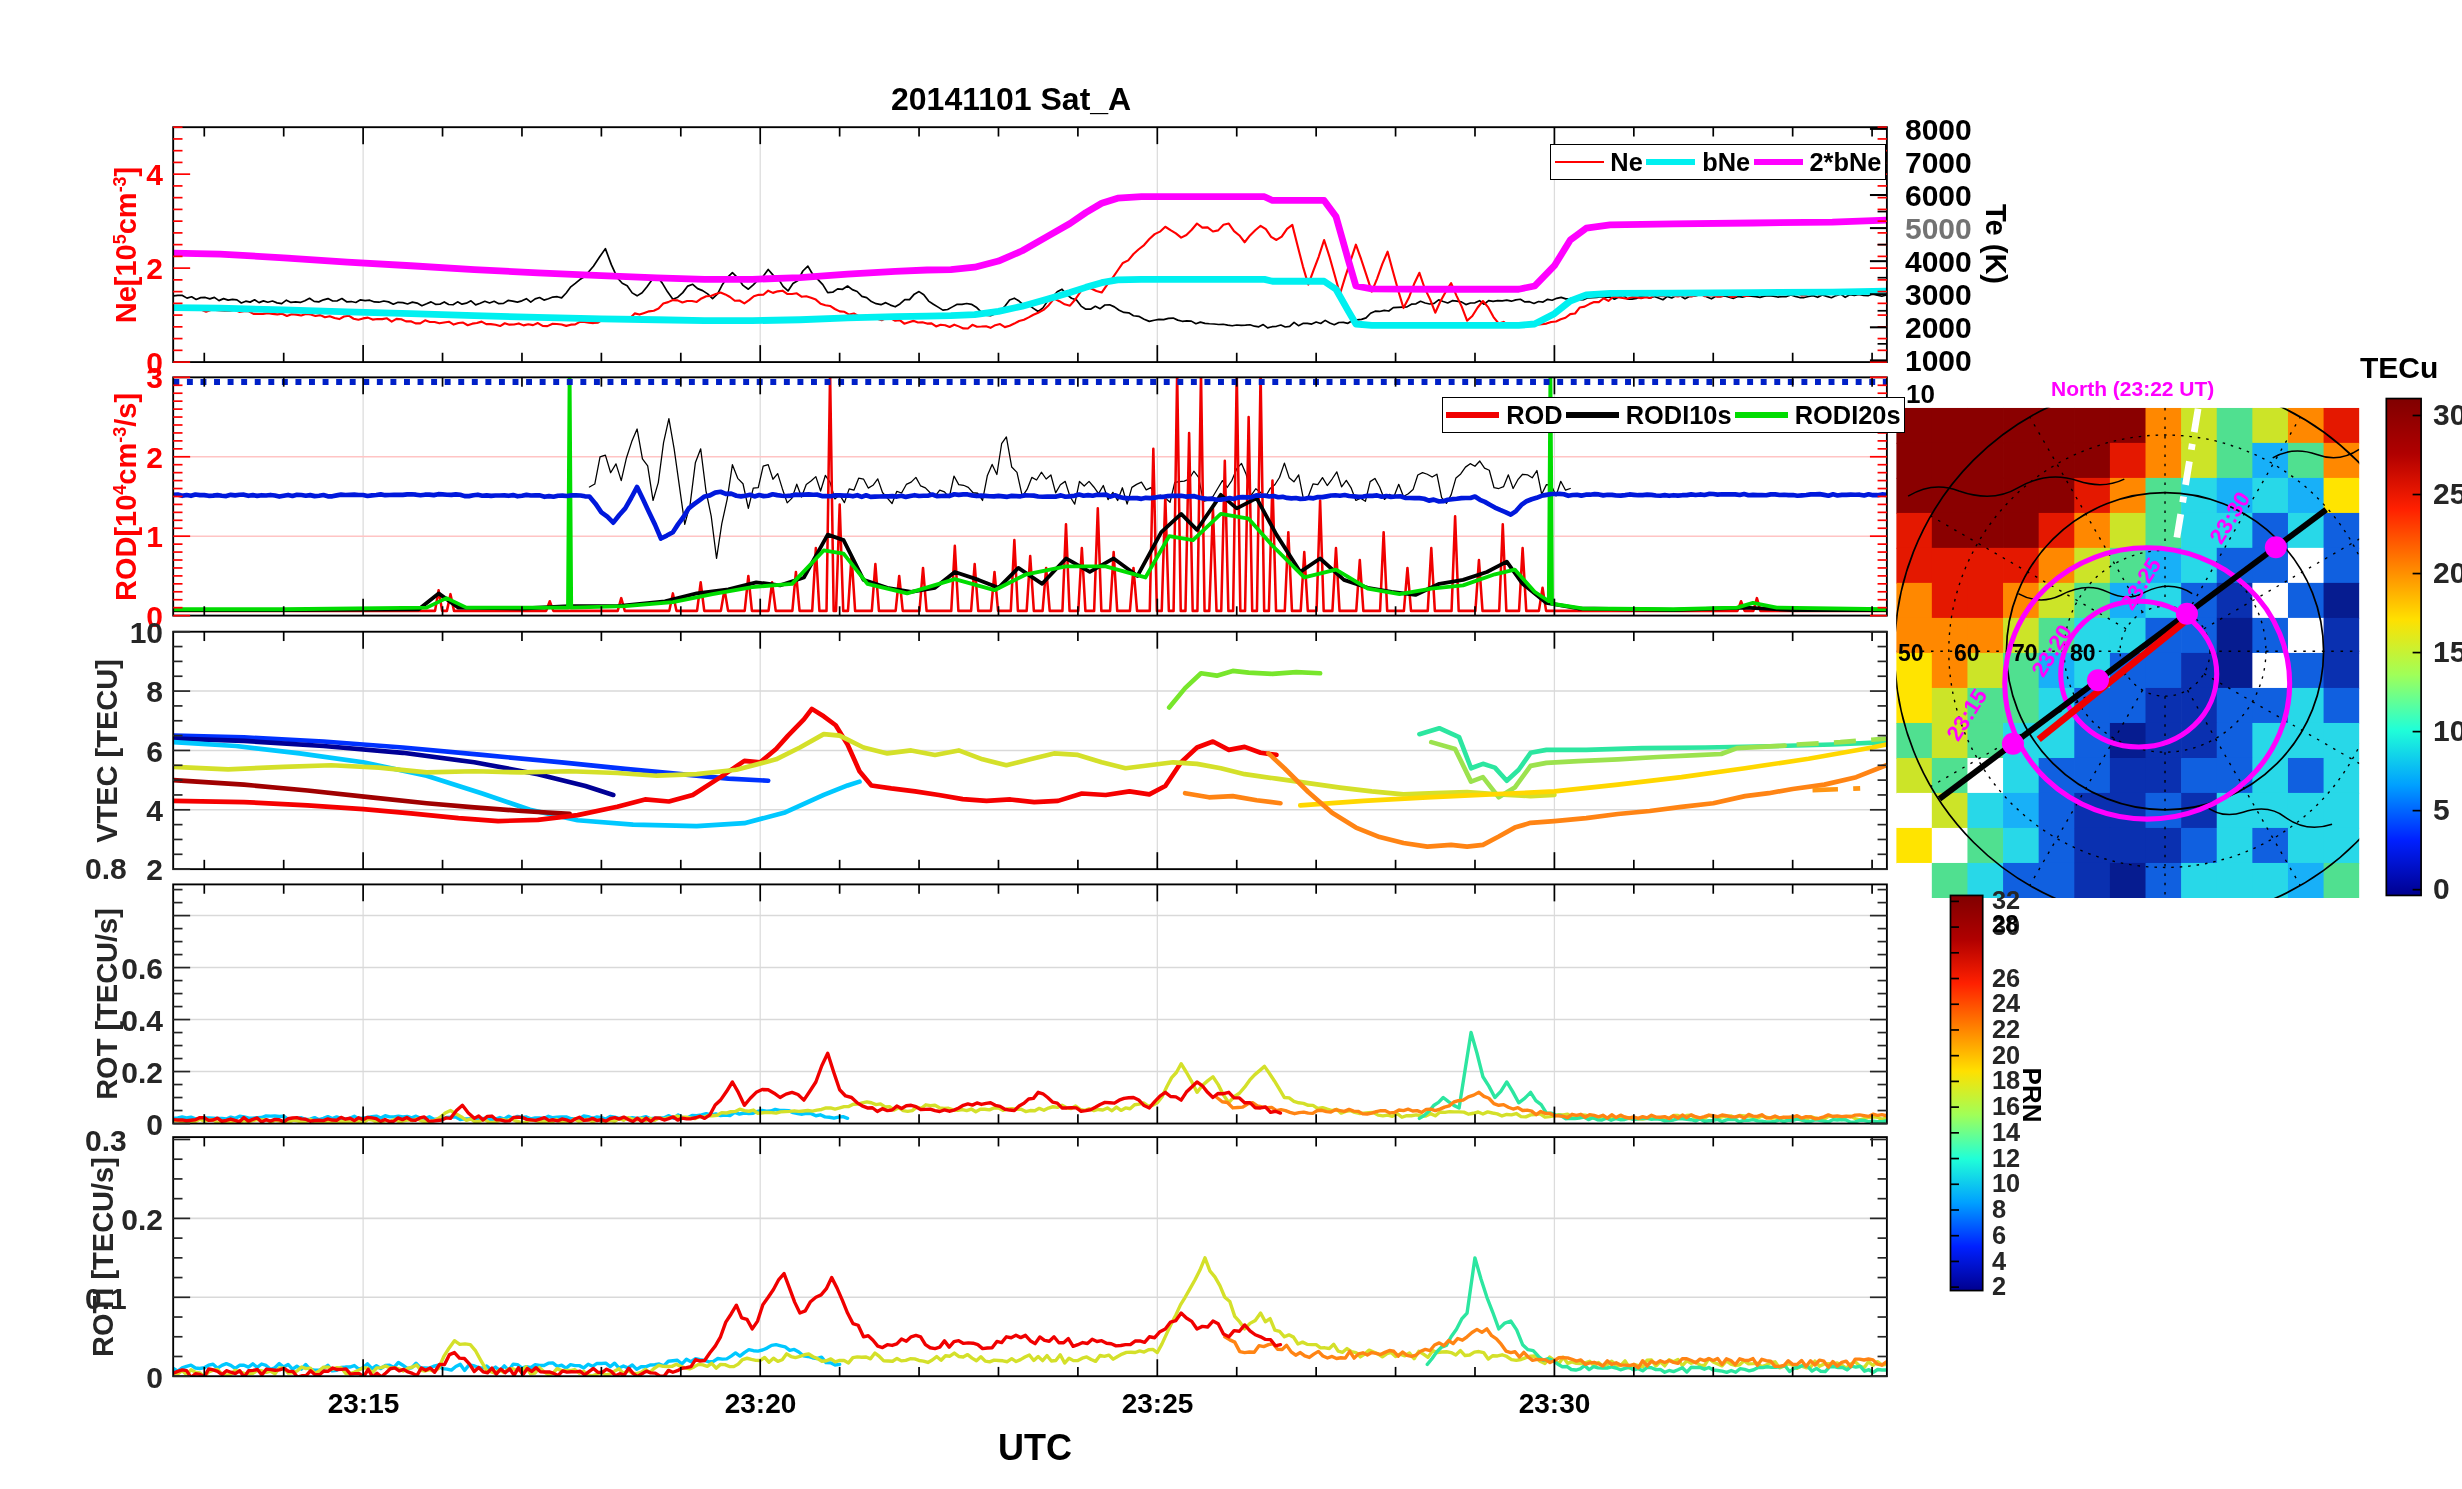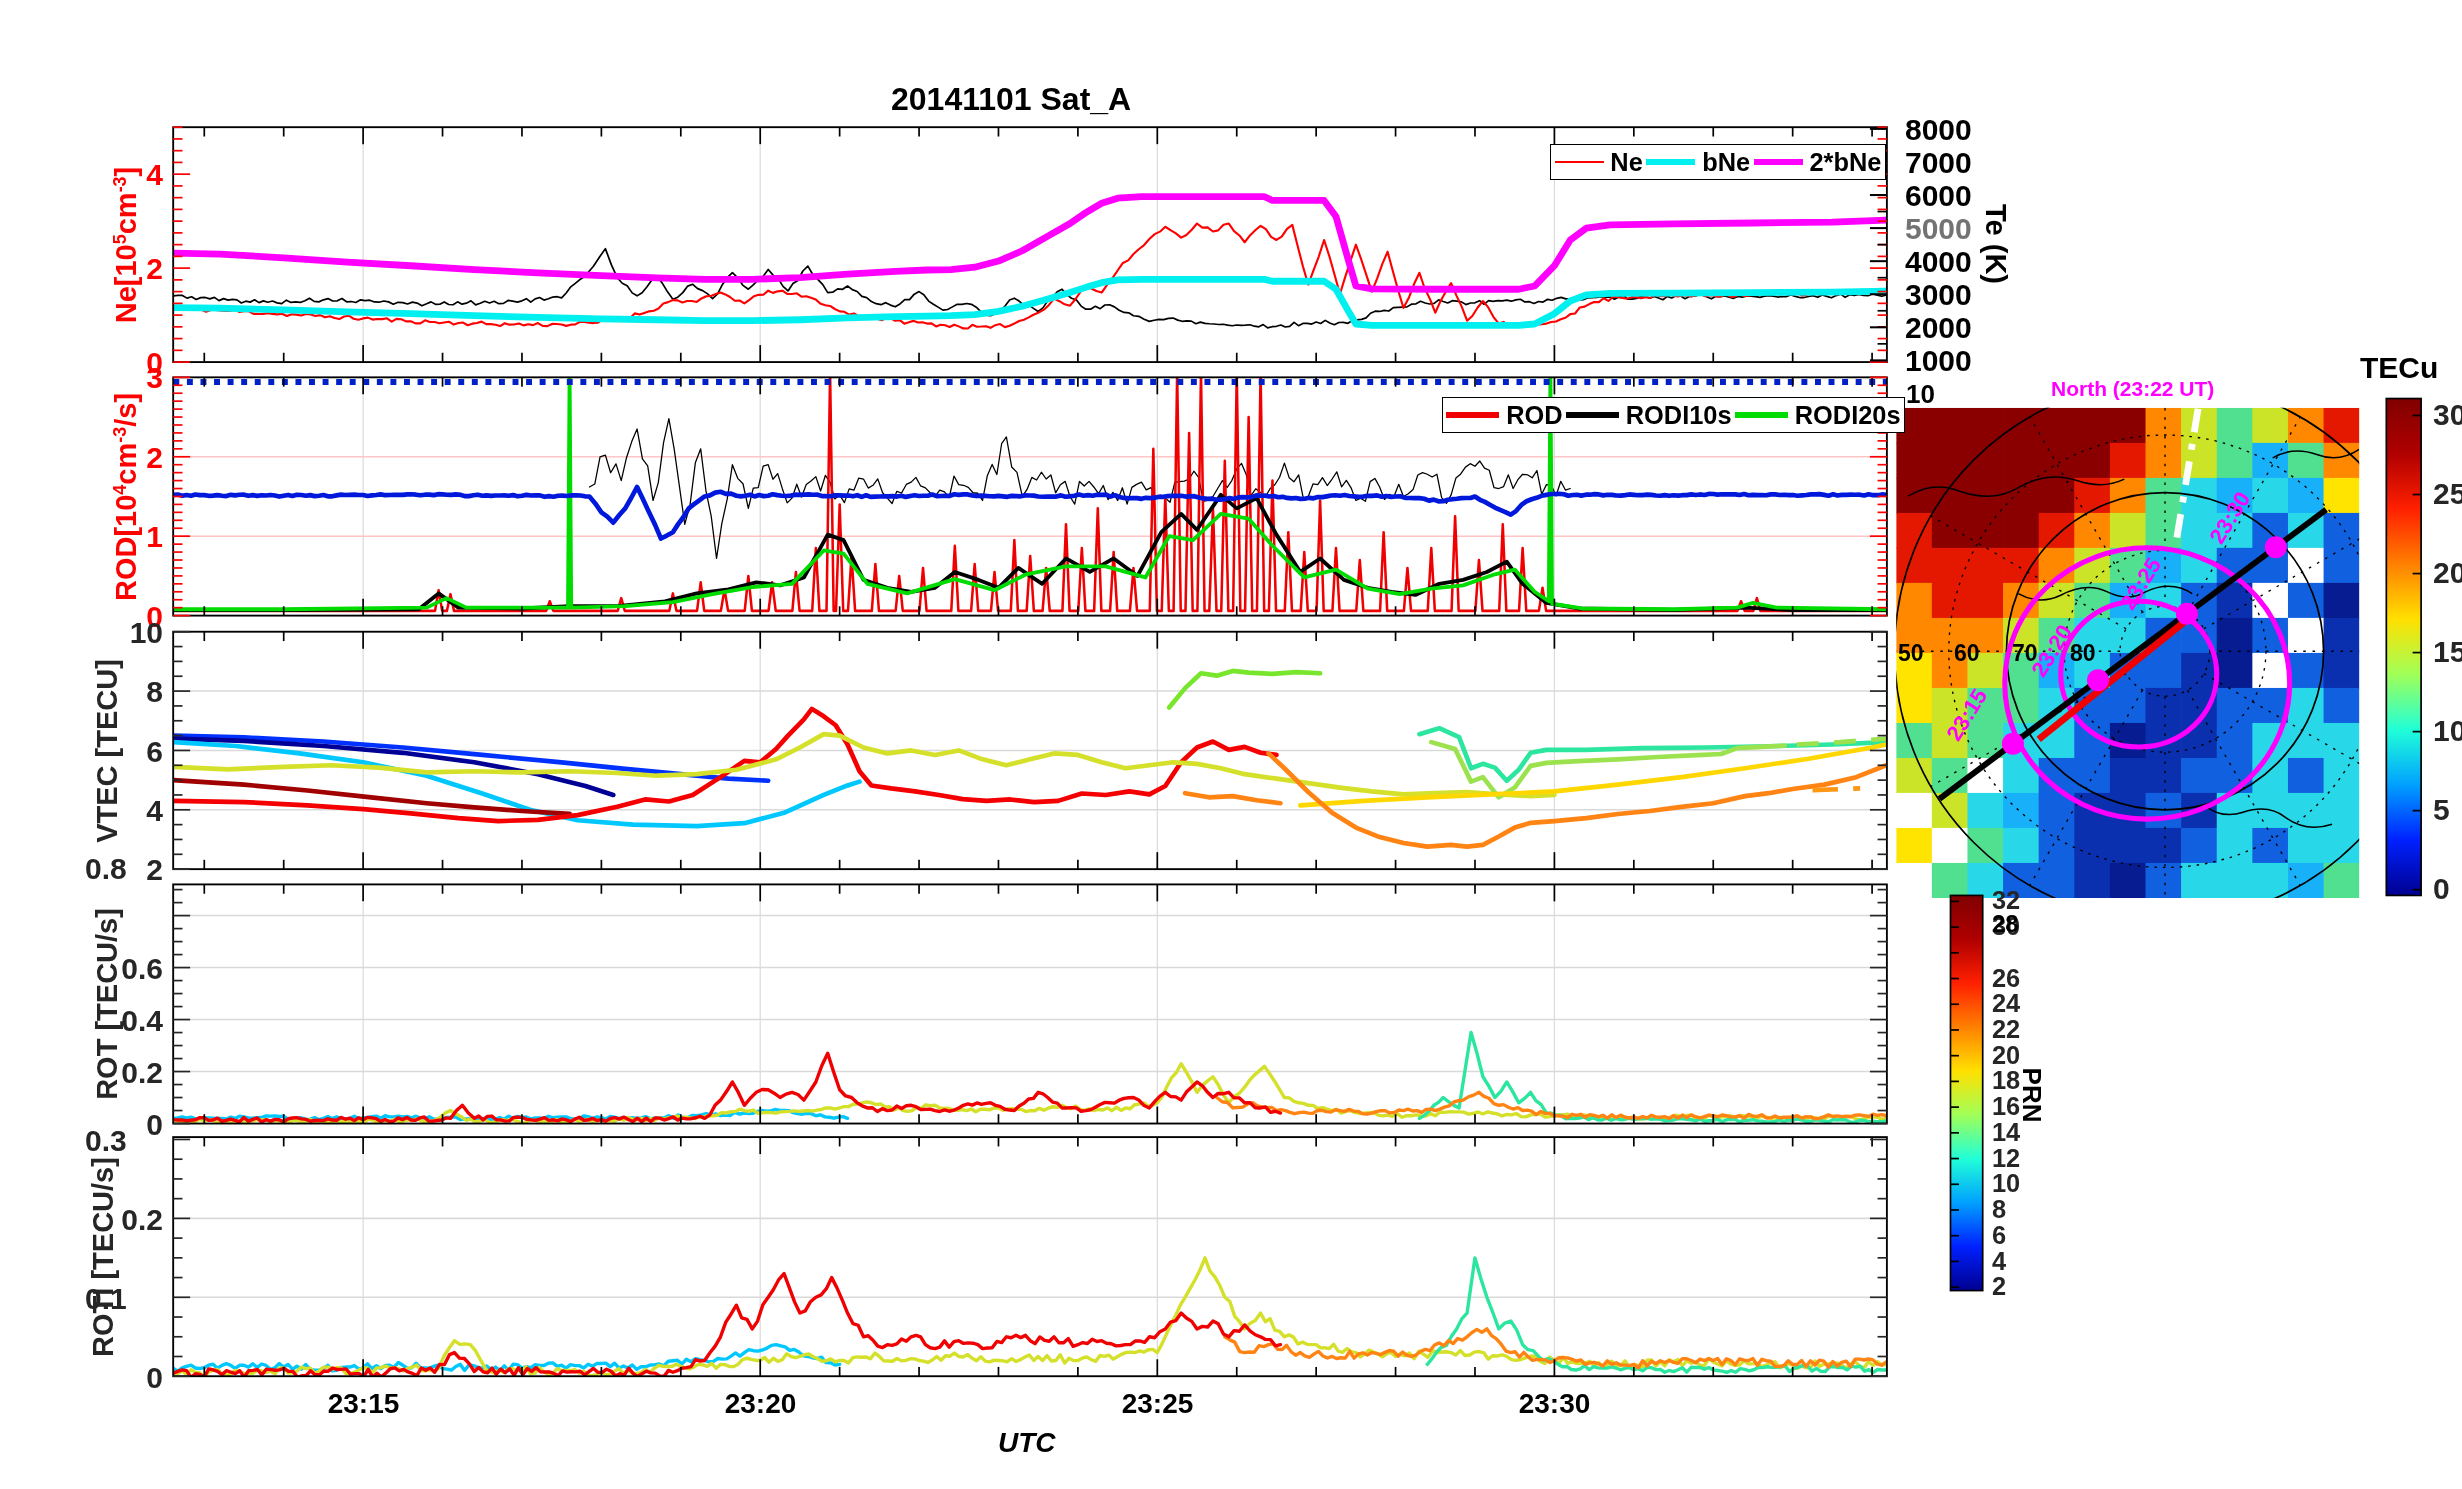--- a/index.html
+++ b/index.html
@@ -8,21 +8,21 @@
   .lbl{position:absolute;font-family:"Liberation Sans",sans-serif;font-weight:bold;color:#000;white-space:nowrap;}
   .ylab{transform:translate(-50%,-50%) rotate(-90deg);font-size:29px;}
   .ylabR{transform:translate(-50%,-50%) rotate(90deg);font-size:29px;}
   .tick{font-size:30px;}
   .sup{font-size:0.62em;position:relative;top:-0.55em;}
   .legend{position:absolute;border:1.7px solid #000;background:#fff;display:flex;align-items:center;justify-content:space-evenly;box-sizing:border-box;}
   .legend .sw{display:inline-block;}
   .legend .lt{font-weight:bold;font-size:25.4px;margin-left:6.8px;}
   .legend .item{display:flex;align-items:center;}
   #title{left:891px;top:81px;font-size:32px;}
-  #utc{left:998px;top:1427px;font-size:28px;font-style:italic;}
+  #utc{left:998px;top:1427px;font-size:36px;}
   #map-title{left:2051px;top:377px;font-size:21px;color:#ff00ff;}
   #tecu-title{left:2360px;top:351px;font-size:30px;}
   #te-label{left:1995px;top:244px;}
   #prn-label{left:2031px;top:1095px;transform:translate(-50%,-50%) rotate(90deg);font-size:26px;}
   #stray10{left:1906px;top:379px;font-size:26px;}
 </style>
 </head>
 <body>
 
 <div id="root">

